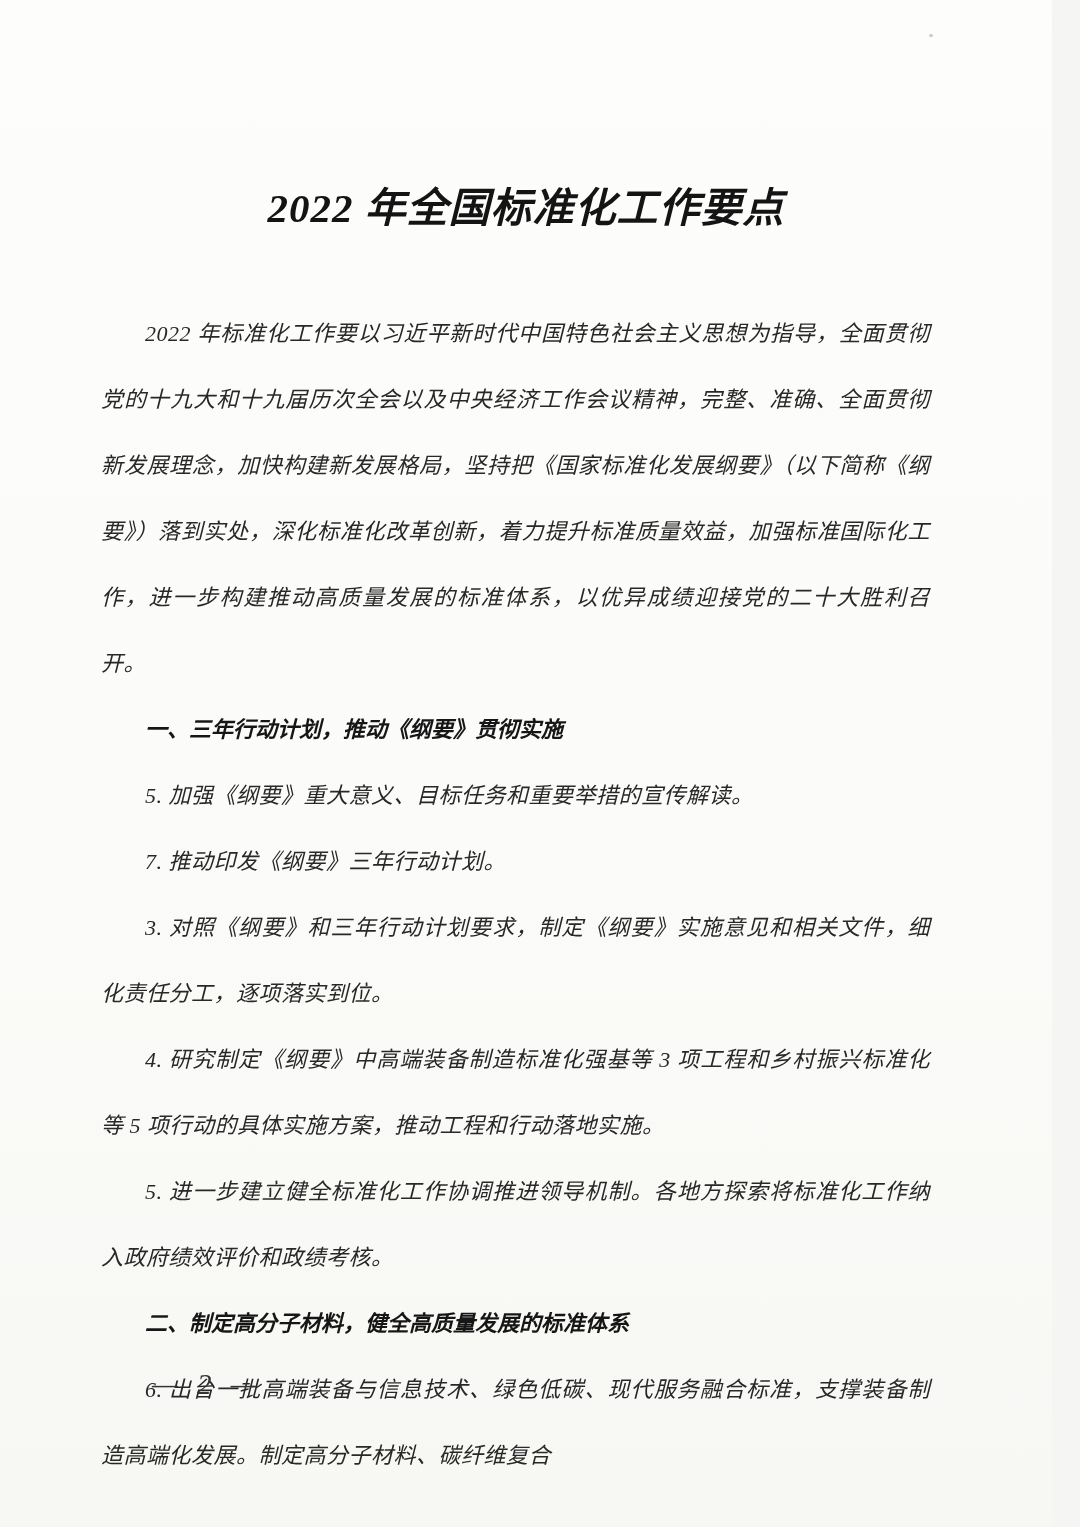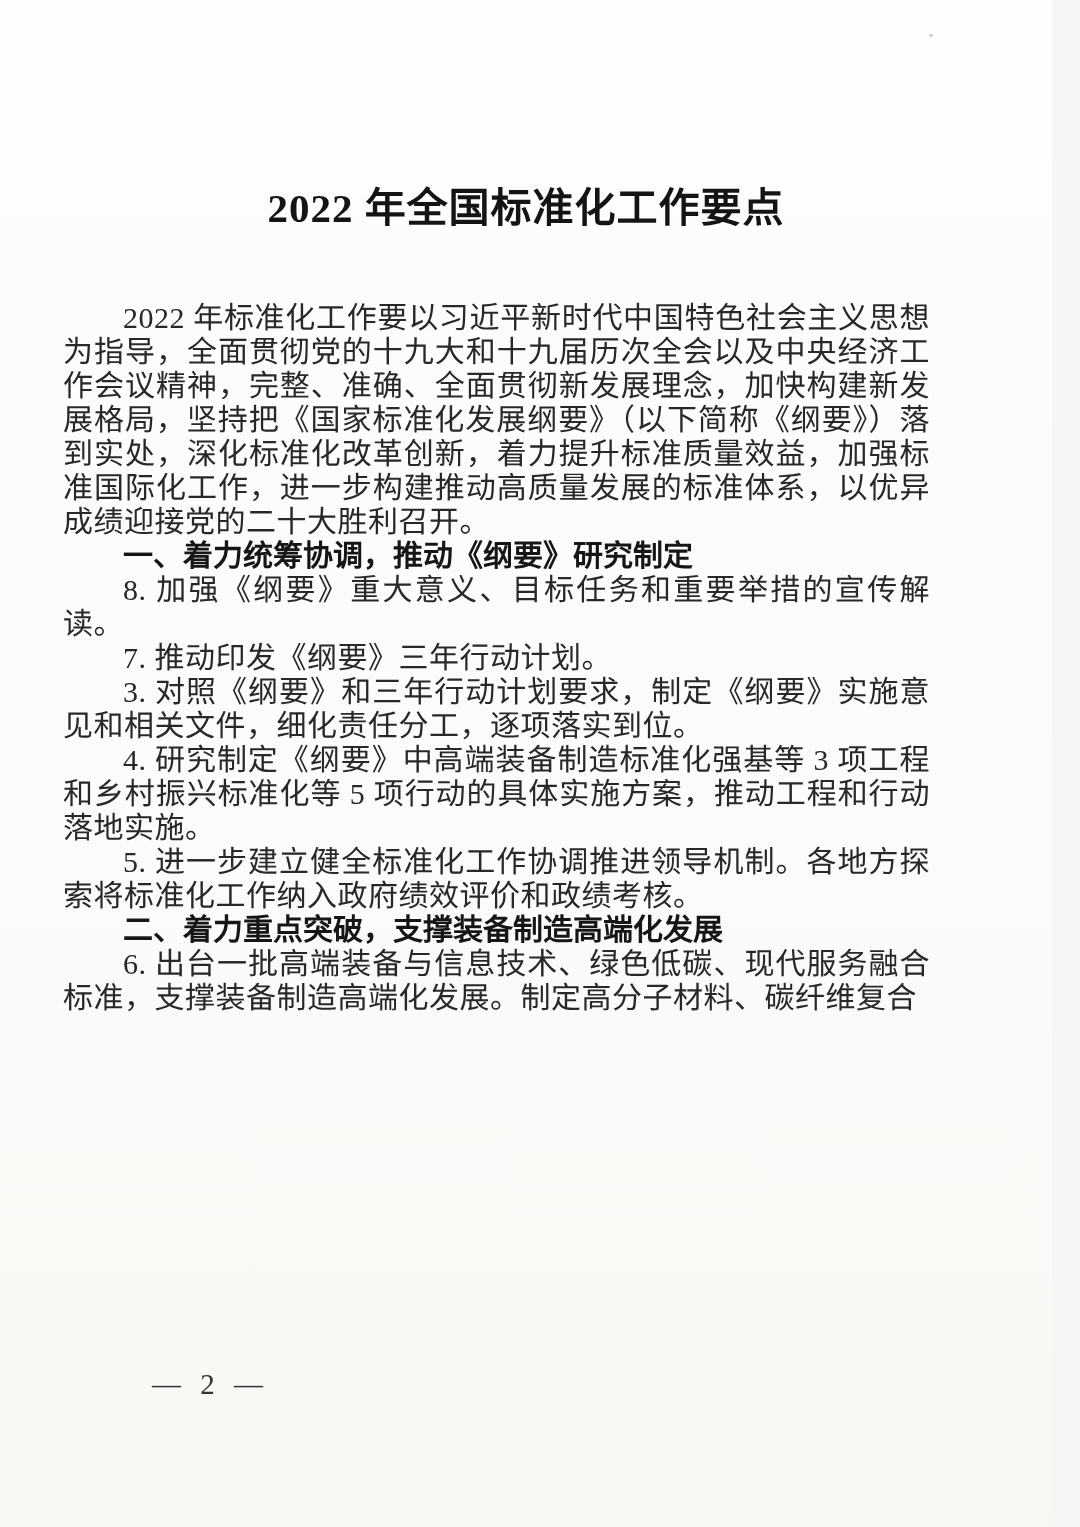--- a/index.html
+++ b/index.html
@@ -12,36 +12,37 @@
     background: #f5f5f3;
     overflow: hidden;
   }
   .page {
     position: relative;
     width: 1052px;
     height: 1527px;
     background: linear-gradient(180deg, #fdfdfc 0%, #fbfbf9 55%, #f7f7f4 100%);
     color: #262626;
     font-family: "Liberation Serif", "DejaVu Serif", serif;
+    font-style: italic;
   }
   .doc-title {
     margin: 0;
     padding-top: 186px;
     text-align: center;
     font-size: 41px;
     line-height: 1.1;
     font-weight: 700;
     letter-spacing: 1px;
     color: #141414;
     font-family: "Liberation Serif", "DejaVu Serif", serif;
   }
   .content {
-    margin: 70px 122px 0 63px;
-    font-size: 30px;
-    line-height: 34px;
+    margin: 70px 122px 0 101px;
+    font-size: 22px;
+    line-height: 66px;
     text-align: justify;
     letter-spacing: 0.5px;
   }
   .content > div {
     text-indent: 2em;
   }
   .block-paragraph, .block-item {
     font-weight: 400;
     color: #282828;
   }
@@ -73,24 +74,24 @@
 </head>
 <body>
 
 <div class="page">
   <div class="scan-dot"></div>
 
   <h1 class="doc-title">2022 年全国标准化工作要点</h1>
 
   <div class="content">
     <div class="block-paragraph">2022 年标准化工作要以习近平新时代中国特色社会主义思想为指导，全面贯彻党的十九大和十九届历次全会以及中央经济工作会议精神，完整、准确、全面贯彻新发展理念，加快构建新发展格局，坚持把《国家标准化发展纲要》（以下简称《纲要》）落到实处，深化标准化改革创新，着力提升标准质量效益，加强标准国际化工作，进一步构建推动高质量发展的标准体系，以优异成绩迎接党的二十大胜利召开。</div>
-    <div class="block-heading">一、着力统筹协调，推动《纲要》研究制定</div>
-    <div class="block-item">8. 加强《纲要》重大意义、目标任务和重要举措的宣传解读。</div>
+    <div class="block-heading">一、三年行动计划，推动《纲要》贯彻实施</div>
+    <div class="block-item">5. 加强《纲要》重大意义、目标任务和重要举措的宣传解读。</div>
     <div class="block-item">7. 推动印发《纲要》三年行动计划。</div>
     <div class="block-item">3. 对照《纲要》和三年行动计划要求，制定《纲要》实施意见和相关文件，细化责任分工，逐项落实到位。</div>
     <div class="block-item">4. 研究制定《纲要》中高端装备制造标准化强基等 3 项工程和乡村振兴标准化等 5 项行动的具体实施方案，推动工程和行动落地实施。</div>
     <div class="block-item">5. 进一步建立健全标准化工作协调推进领导机制。各地方探索将标准化工作纳入政府绩效评价和政绩考核。</div>
-    <div class="block-heading">二、着力重点突破，支撑装备制造高端化发展</div>
+    <div class="block-heading">二、制定高分子材料，健全高质量发展的标准体系</div>
     <div class="block-item">6. 出台一批高端装备与信息技术、绿色低碳、现代服务融合标准，支撑装备制造高端化发展。制定高分子材料、碳纤维复合</div>
   </div>
 
   <div class="page-number">— 2 —</div>
 </div>
 
 </body></html>

